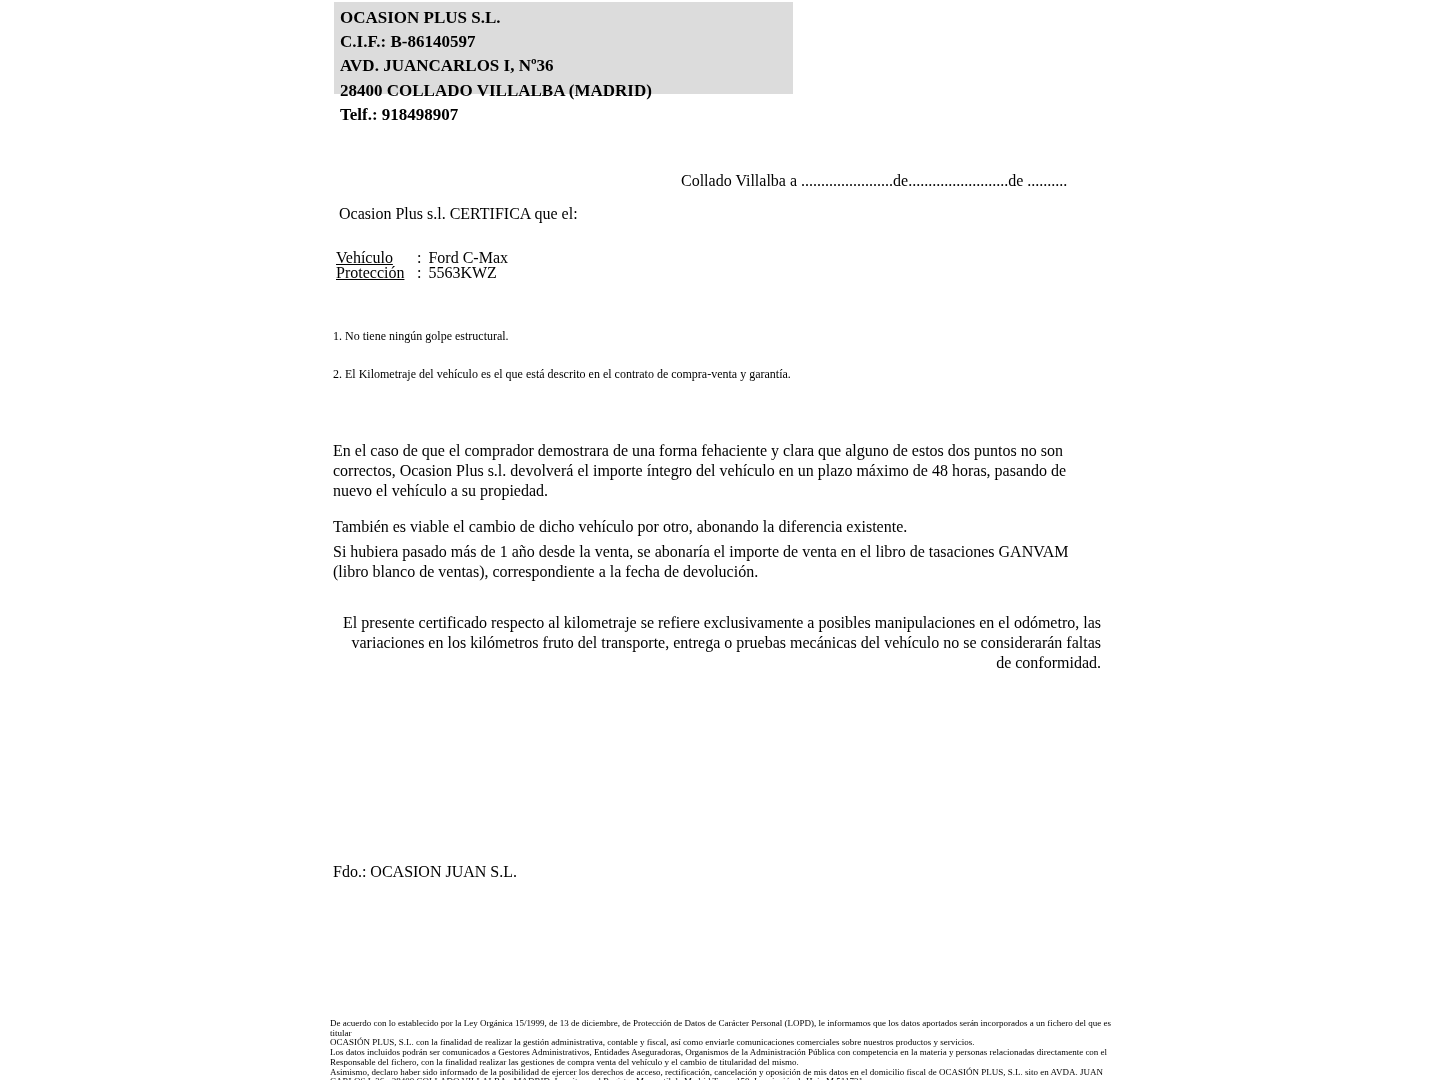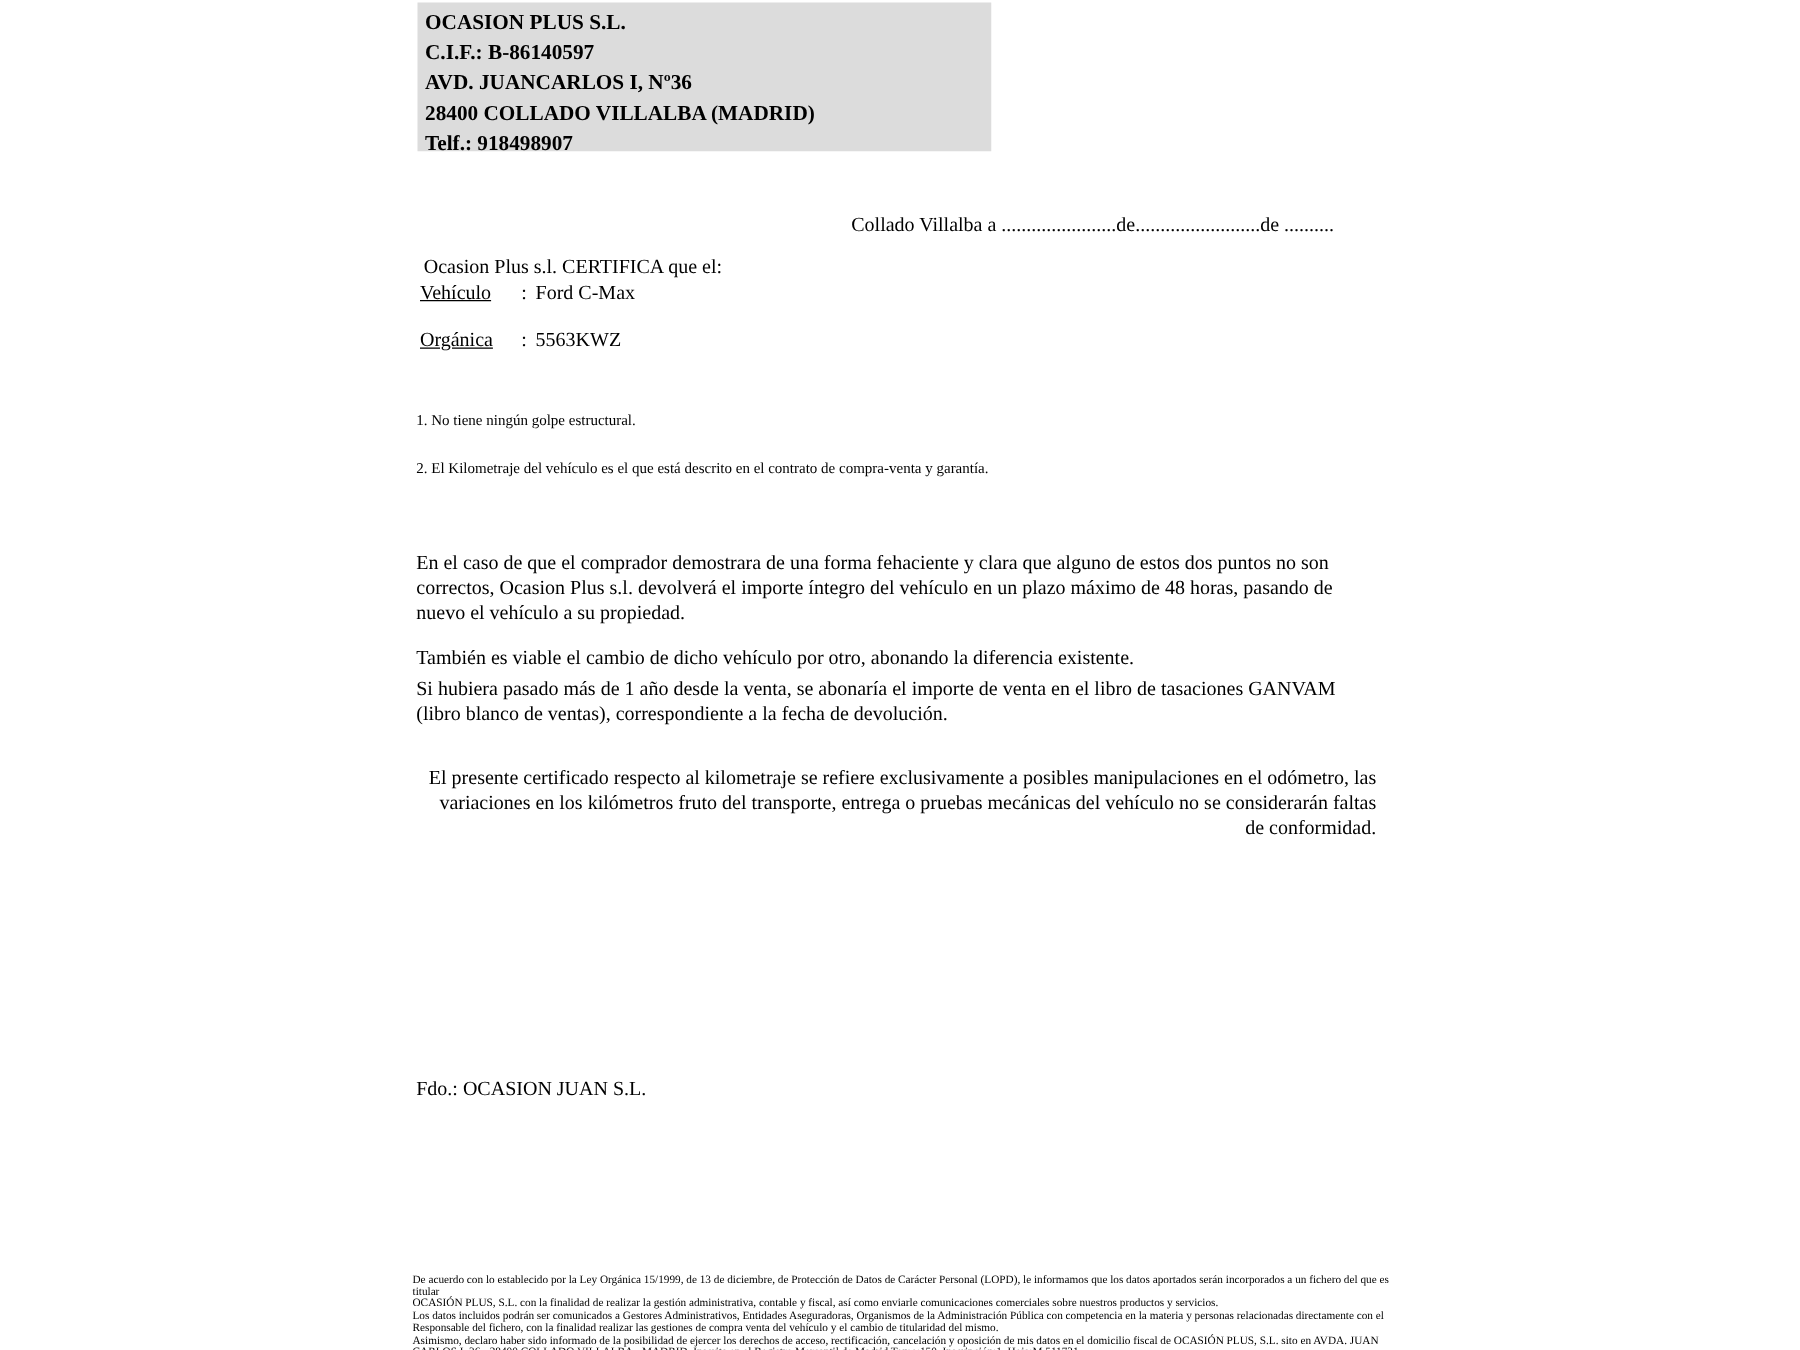--- a/index.html
+++ b/index.html
@@ -14,21 +14,21 @@
     background: #ffffff;
     font-family: "Liberation Serif", serif;
     color: #000000;
     overflow: hidden;
   }
   .header-box {
     position: absolute;
     left: 334px;
     top: 2px;
     width: 459px;
-    height: 119px;
+    height: 92px;
     background: #dcdcdc;
     box-sizing: border-box;
     padding: 4px 0 0 6px;
   }
   .header-lines {
     font-size: 17px;
     font-weight: bold;
     line-height: 24.2px;
     white-space: pre-line;
   }
@@ -45,21 +45,21 @@
     left: 339px;
     top: 205px;
     font-size: 16px;
   }
   .field-row {
     position: absolute;
     left: 336px;
     font-size: 16px;
     white-space: nowrap;
   }
-  .field-vehicle { top: 226px; }
+  .field-vehicle { top: 249px; }
   .field-plate   { top: 264px; }
   .field-label {
     display: inline-block;
     width: 81px;
     text-decoration: underline;
   }
   .field-sep {
     display: inline-block;
     margin-right: 7px;
   }
@@ -114,21 +114,21 @@
 
   <div class="date-line">Collado Villalba a .......................de.........................de ..........</div>
 
   <div class="cert-intro">Ocasion Plus s.l. CERTIFICA que el:</div>
 
   <div class="field-row field-vehicle">
     <span class="field-label">Vehículo</span><span class="field-sep">:</span><span class="field-value">Ford C-Max</span>
   </div>
 
   <div class="field-row field-plate">
-    <span class="field-label">Orgánica</span><span class="field-sep">:</span><span class="field-value">5563KWZ</span>
+    <span class="field-label">Protección</span><span class="field-sep">:</span><span class="field-value">5563KWZ</span>
   </div>
 
   <div class="point point-1">1. No tiene ningún golpe estructural.</div>
 
   <div class="point point-2">2. El Kilometraje del vehículo es el que está descrito en el contrato de compra-venta y garantía.</div>
 
   <div class="para para-refund">En el caso de que el comprador demostrara de una forma fehaciente y clara que alguno de estos dos puntos no son correctos, Ocasion Plus s.l. devolverá el importe íntegro del vehículo en un plazo máximo de 48 horas, pasando de nuevo el vehículo a su propiedad.</div>
 
   <div class="para para-exchange">También es viable el cambio de dicho vehículo por otro, abonando la diferencia existente.</div>
 

